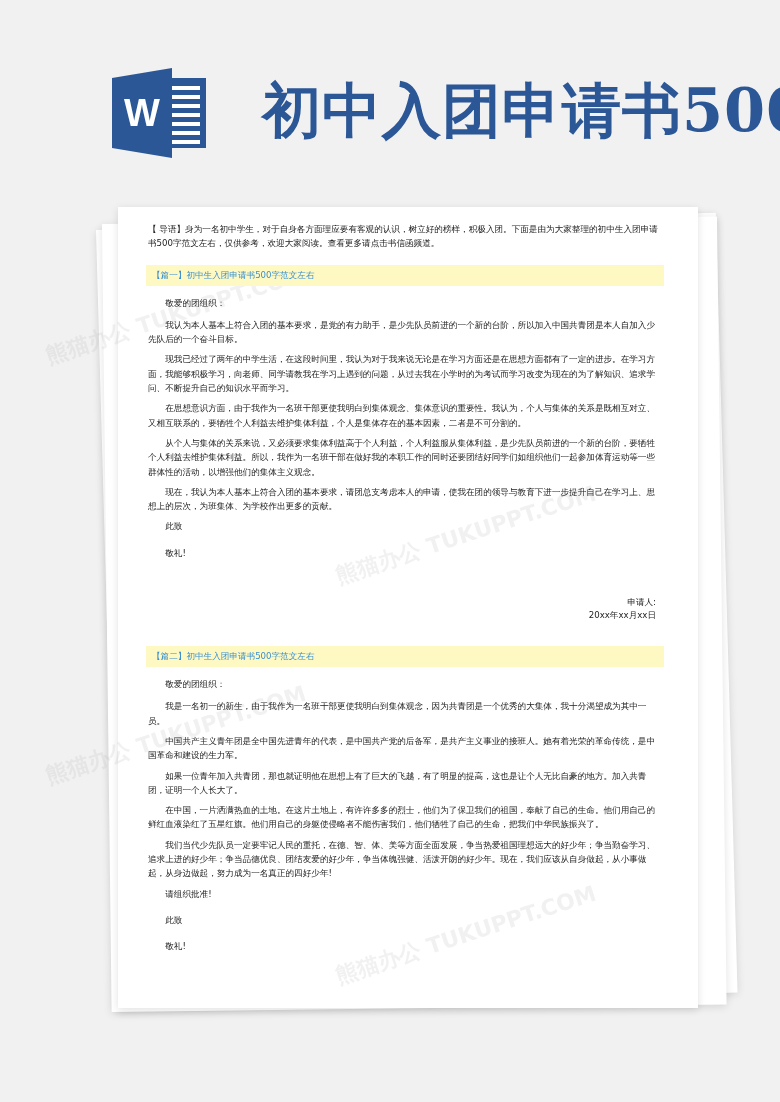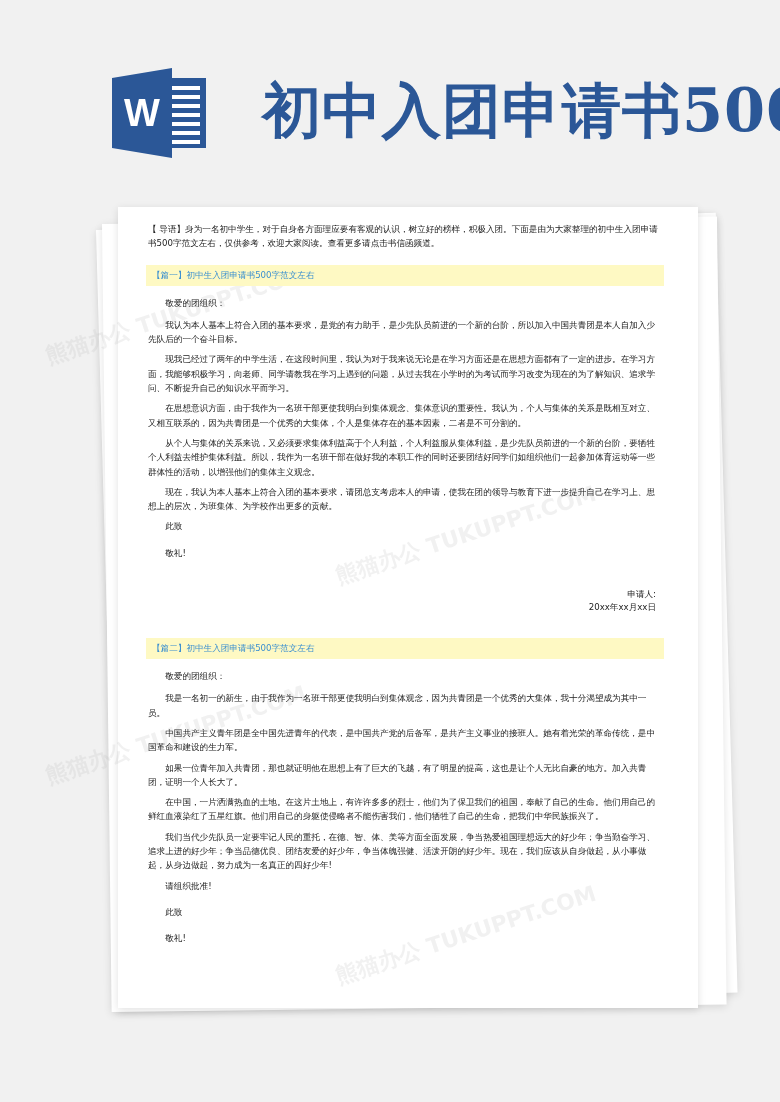--- a/index.html
+++ b/index.html
@@ -30,21 +30,21 @@
   .content p { margin:0; }
   .intro { margin-bottom:14px !important; }
   .section-bar {
     background:#fef9c3; color:#3a8fd0; height:21px; line-height:21px;
     padding-left:6px; margin:0 0 10px -2px; width:512px;
   }
   .para { text-indent:2em; margin-bottom:6px !important; }
   .greet { padding-left:2em; margin-bottom:8px !important; }
   .closing { padding-left:2em; margin-bottom:12px !important; }
   .sign { text-align:right; padding-right:4px; line-height:13px; }
-  .sign-block { margin-top:28px; margin-bottom:24px; }
+  .sign-block { margin-top:36px; margin-bottom:24px; }
   .sec2 { margin-top:0; }
   .watermark {
     position:absolute; color:rgba(180,180,180,0.18); font-size:22px; font-weight:bold;
     transform:rotate(-18deg); white-space:nowrap; pointer-events:none;
     font-family:"DejaVu Sans", sans-serif;
   }
 </style>
 </head>
 <body>
 
@@ -76,21 +76,21 @@
 <div class="watermark" style="left:330px;top:920px;">熊猫办公 TUKUPPT.COM</div>
 
 <div class="content">
   <p class="intro">【 导语】身为一名初中学生，对于自身各方面理应要有客观的认识，树立好的榜样，积极入团。下面是由为大家整理的初中生入团申请书500字范文左右，仅供参考，欢迎大家阅读。查看更多请点击书信函频道。</p>
 
   <div>
     <div class="section-bar">【篇一】初中生入团申请书500字范文左右</div>
     <p class="greet">敬爱的团组织：</p>
     <p class="para">我认为本人基本上符合入团的基本要求，是党的有力助手，是少先队员前进的一个新的台阶，所以加入中国共青团是本人自加入少先队后的一个奋斗目标。</p>
     <p class="para">现我已经过了两年的中学生活，在这段时间里，我认为对于我来说无论是在学习方面还是在思想方面都有了一定的进步。在学习方面，我能够积极学习，向老师、同学请教我在学习上遇到的问题，从过去我在小学时的为考试而学习改变为现在的为了解知识、追求学问、不断提升自己的知识水平而学习。</p>
-    <p class="para">在思想意识方面，由于我作为一名班干部更使我明白到集体观念、集体意识的重要性。我认为，个人与集体的关系是既相互对立、又相互联系的，因为共青团是一个优秀的大集体，个人是集体存在的基本因素，二者是不可分割的。</p>
+    <p class="para">在思想意识方面，由于我作为一名班干部更使我明白到集体观念、集体意识的重要性。我认为，个人与集体的关系是既相互对立、又相互联系的，要牺牲个人利益去维护集体利益，个人是集体存在的基本因素，二者是不可分割的。</p>
     <p class="para">从个人与集体的关系来说，又必须要求集体利益高于个人利益，个人利益服从集体利益，是少先队员前进的一个新的台阶，要牺牲个人利益去维护集体利益。所以，我作为一名班干部在做好我的本职工作的同时还要团结好同学们如组织他们一起参加体育运动等一些群体性的活动，以增强他们的集体主义观念。</p>
     <p class="para">现在，我认为本人基本上符合入团的基本要求，请团总支考虑本人的申请，使我在团的领导与教育下进一步提升自己在学习上、思想上的层次，为班集体、为学校作出更多的贡献。</p>
     <p class="closing">此致</p>
     <p class="closing">敬礼!</p>
     <div class="sign-block">
       <p class="sign">申请人:</p>
       <p class="sign">20xx年xx月xx日</p>
     </div>
   </div>
 

